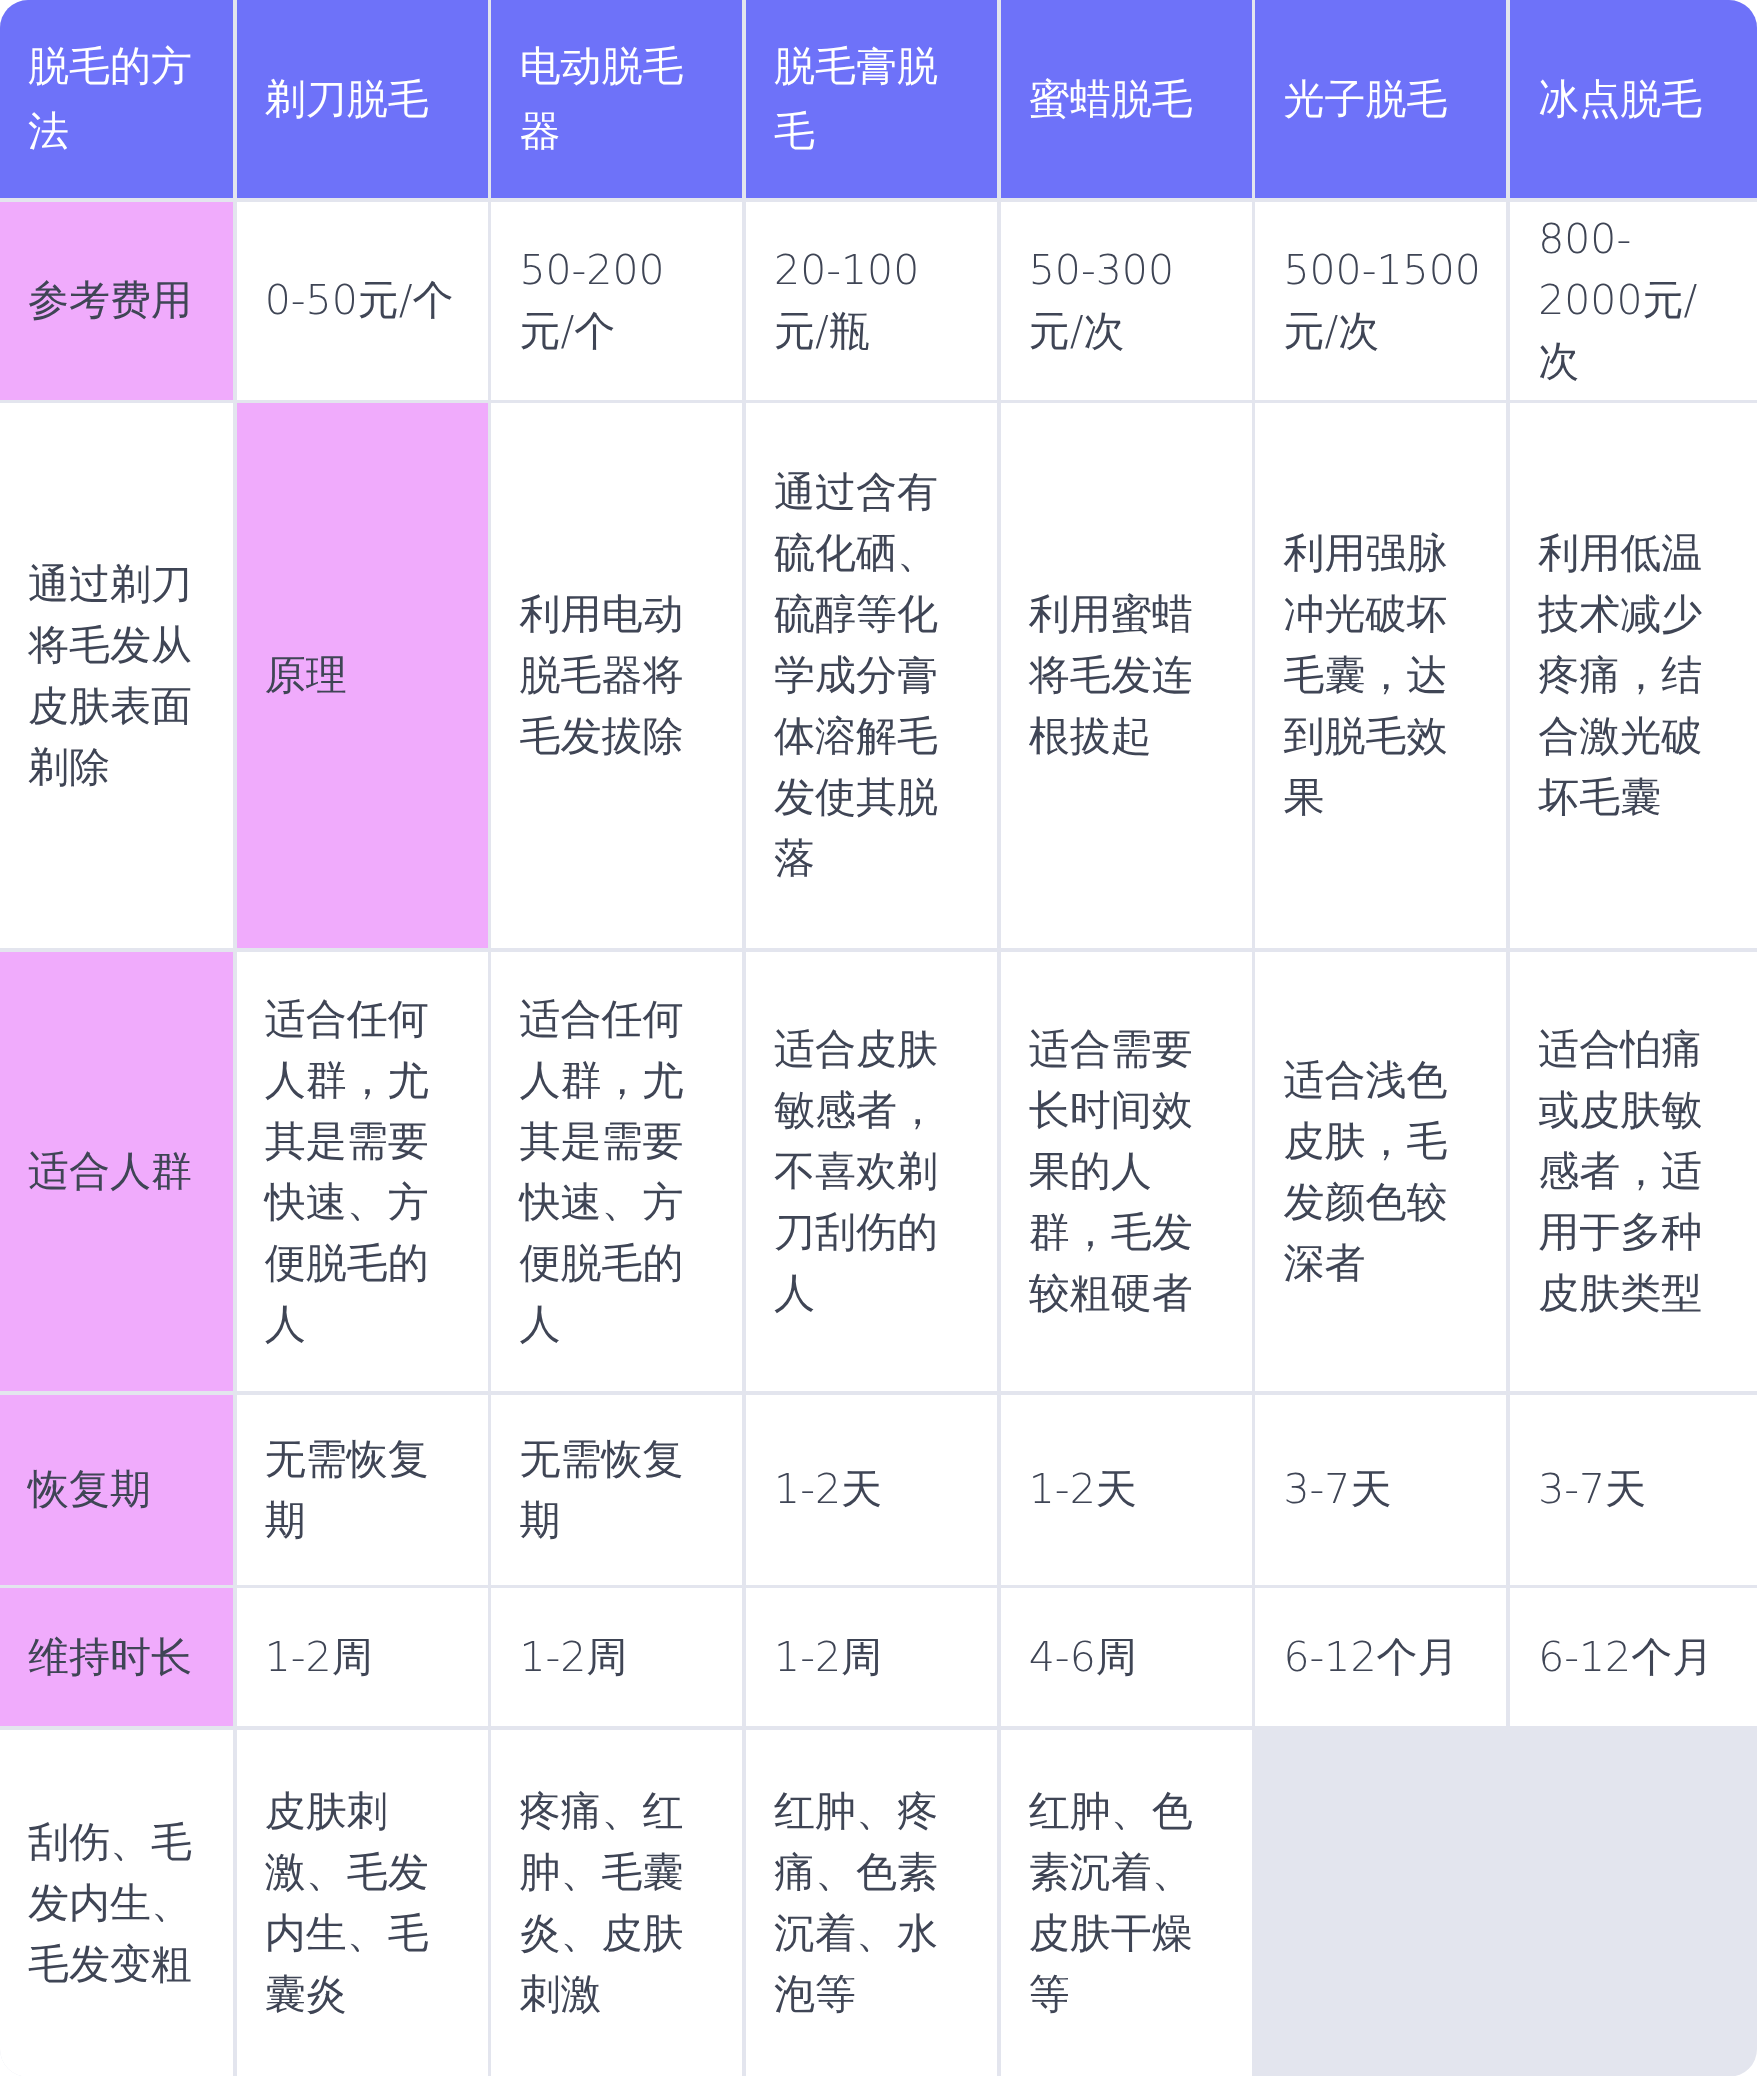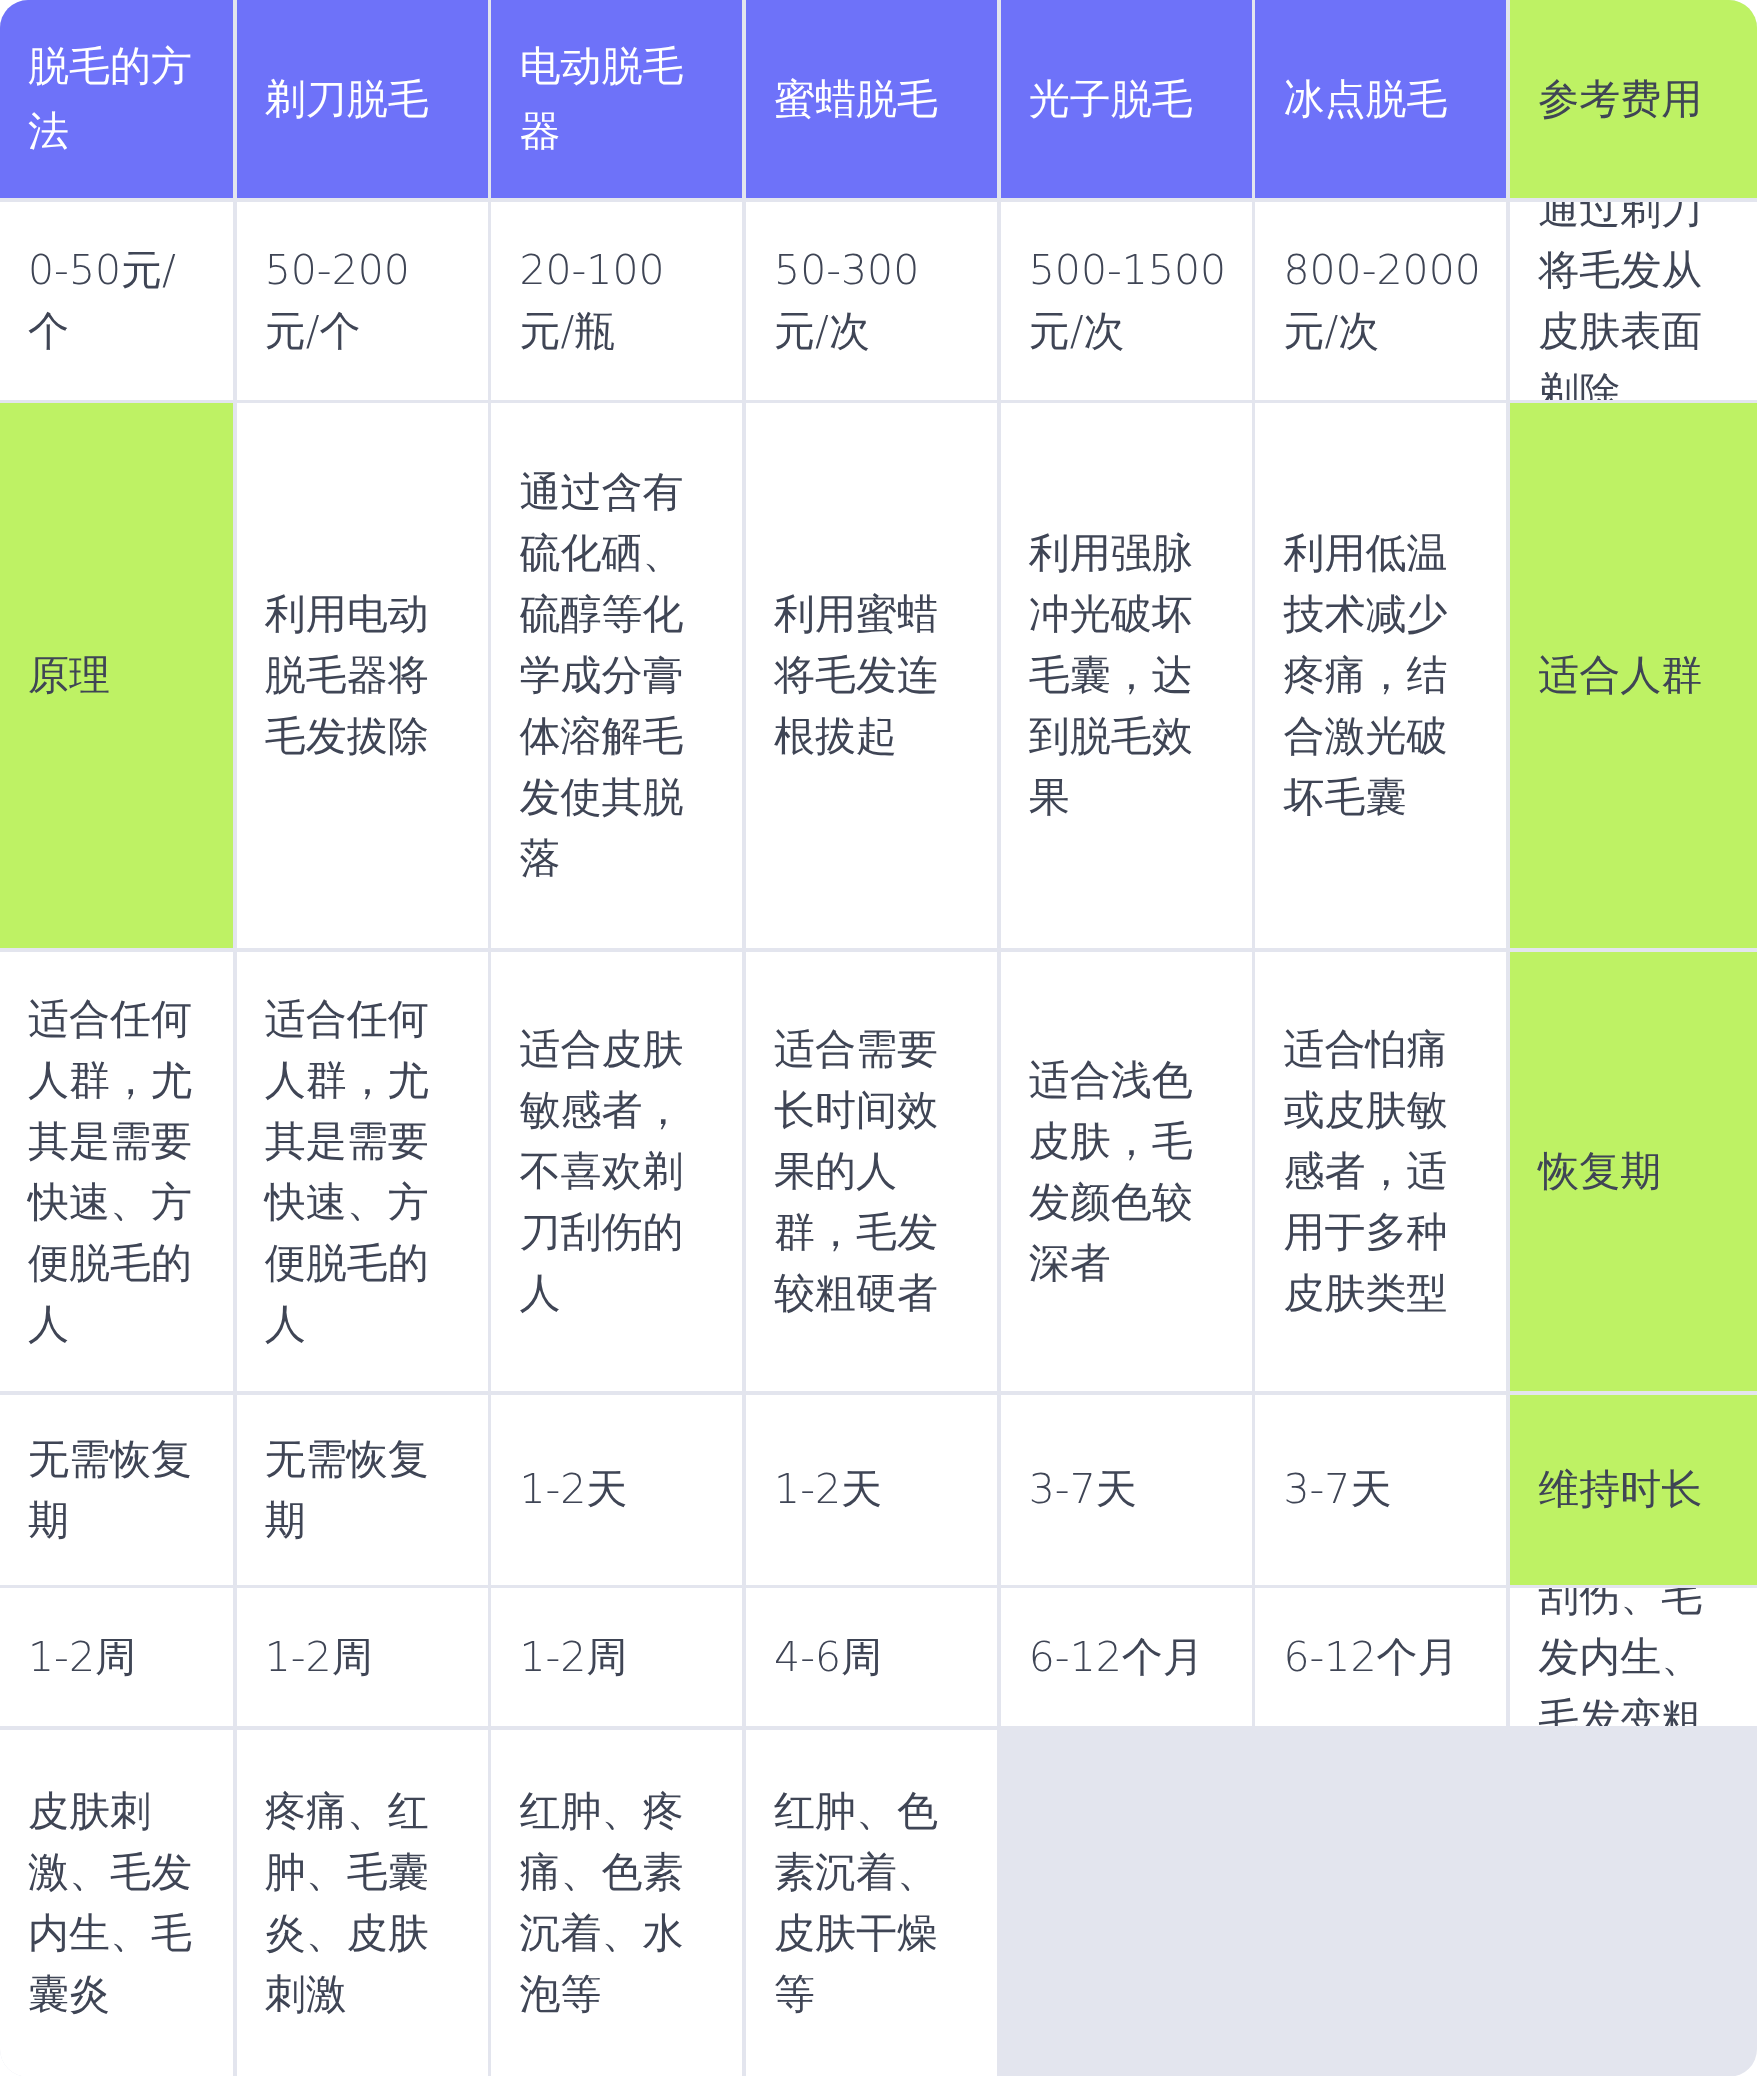--- a/index.html
+++ b/index.html
@@ -30,39 +30,42 @@
     word-break:normal;
     line-break:strict;
   }
   .cell span{display:block;}
   .head{
     background:#6e72f9;
     color:#ffffff;
     line-height:65px;
   }
   .label{
-    background:#bef264;
+    background:#f0abfc;
   }
 </style>
 </head>
 <body>
 
 <div class="wrap">
   <div class="table">
 
     <div class="cell head">
         <span>脱毛的方法</span>
       </div>
     <div class="cell head">
         <span>剃刀脱毛</span>
       </div>
     <div class="cell head">
         <span>电动脱毛器</span>
       </div>
     <div class="cell head">
+        <span>脱毛膏脱毛</span>
+      </div>
+    <div class="cell head">
         <span>蜜蜡脱毛</span>
       </div>
     <div class="cell head">
         <span>光子脱毛</span>
       </div>
     <div class="cell head">
         <span>冰点脱毛</span>
       </div>
 
     <div class="cell label">

